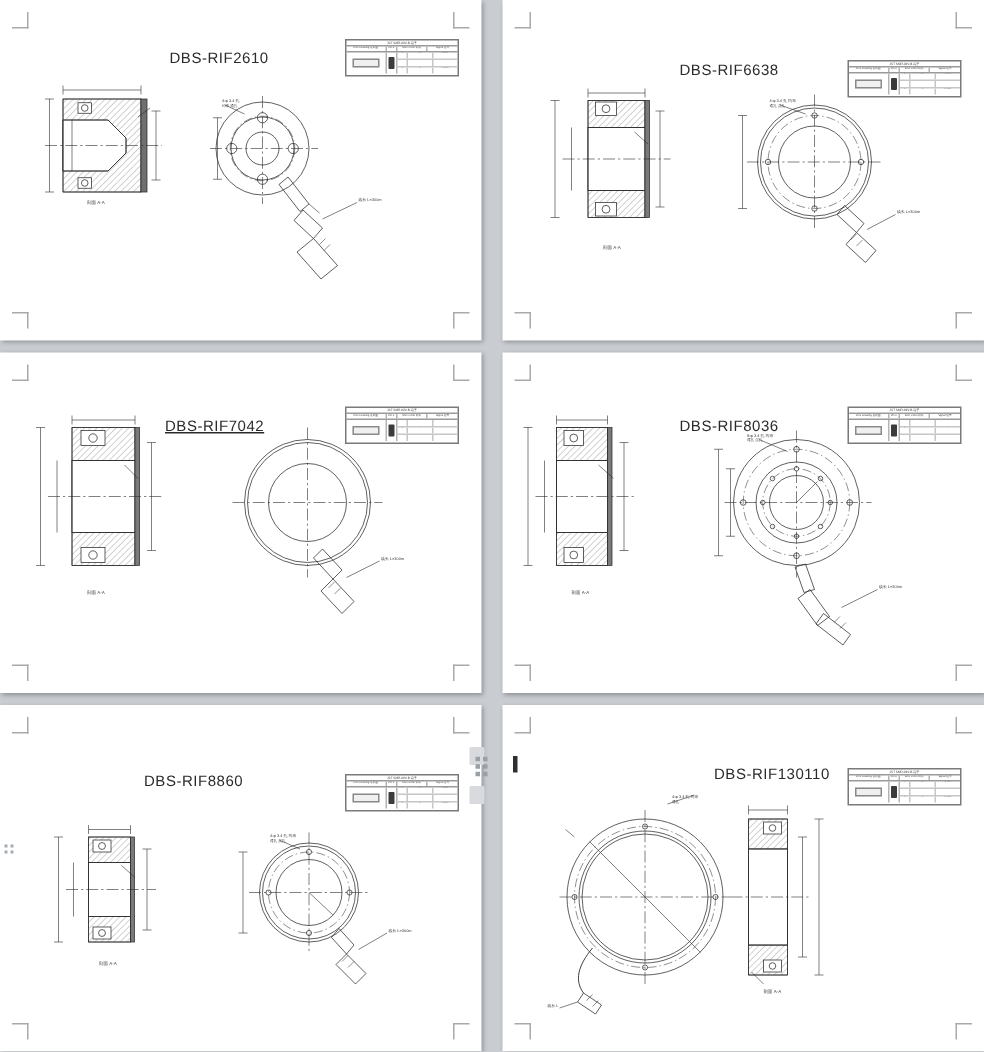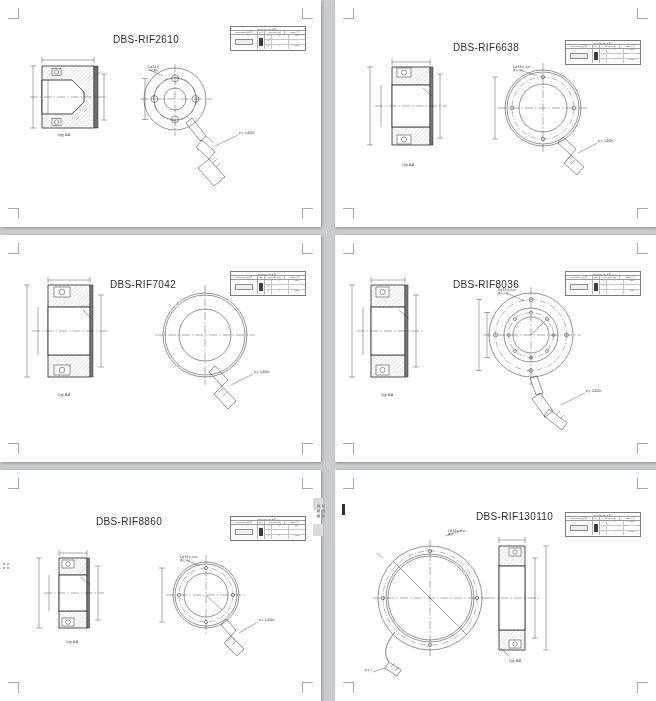--- a/index.html
+++ b/index.html
@@ -392,21 +392,21 @@
         </div>
       <div class="crop bl">
           <i class="h"></i>
           <i class="v"></i>
         </div>
       <div class="crop br">
           <i class="h"></i>
           <i class="v"></i>
         </div>
 
-      <div class="dwg-title" style="left:110px; top:44px;">DBS-RIF7042</div>
+      <div class="dwg-title" style="left:110px; top:44px;text-decoration:underline;">DBS-RIF7042</div>
 
       <div class="title-block" style="right:15px; top:36px; width:76px; height:25px;">
         <div class="tb-head">JST SMR-02V-B 端子</div>
         <div class="tb-cols">
           <div class="tb-c1">Pin1 Drawing 接线图</div>
           <div class="tb-c2">Pin #</div>
           <div class="tb-c3">Wire Color 线色</div>
           <div class="tb-c4">Signal 信号</div>
         </div>
         <div class="tb-body">

